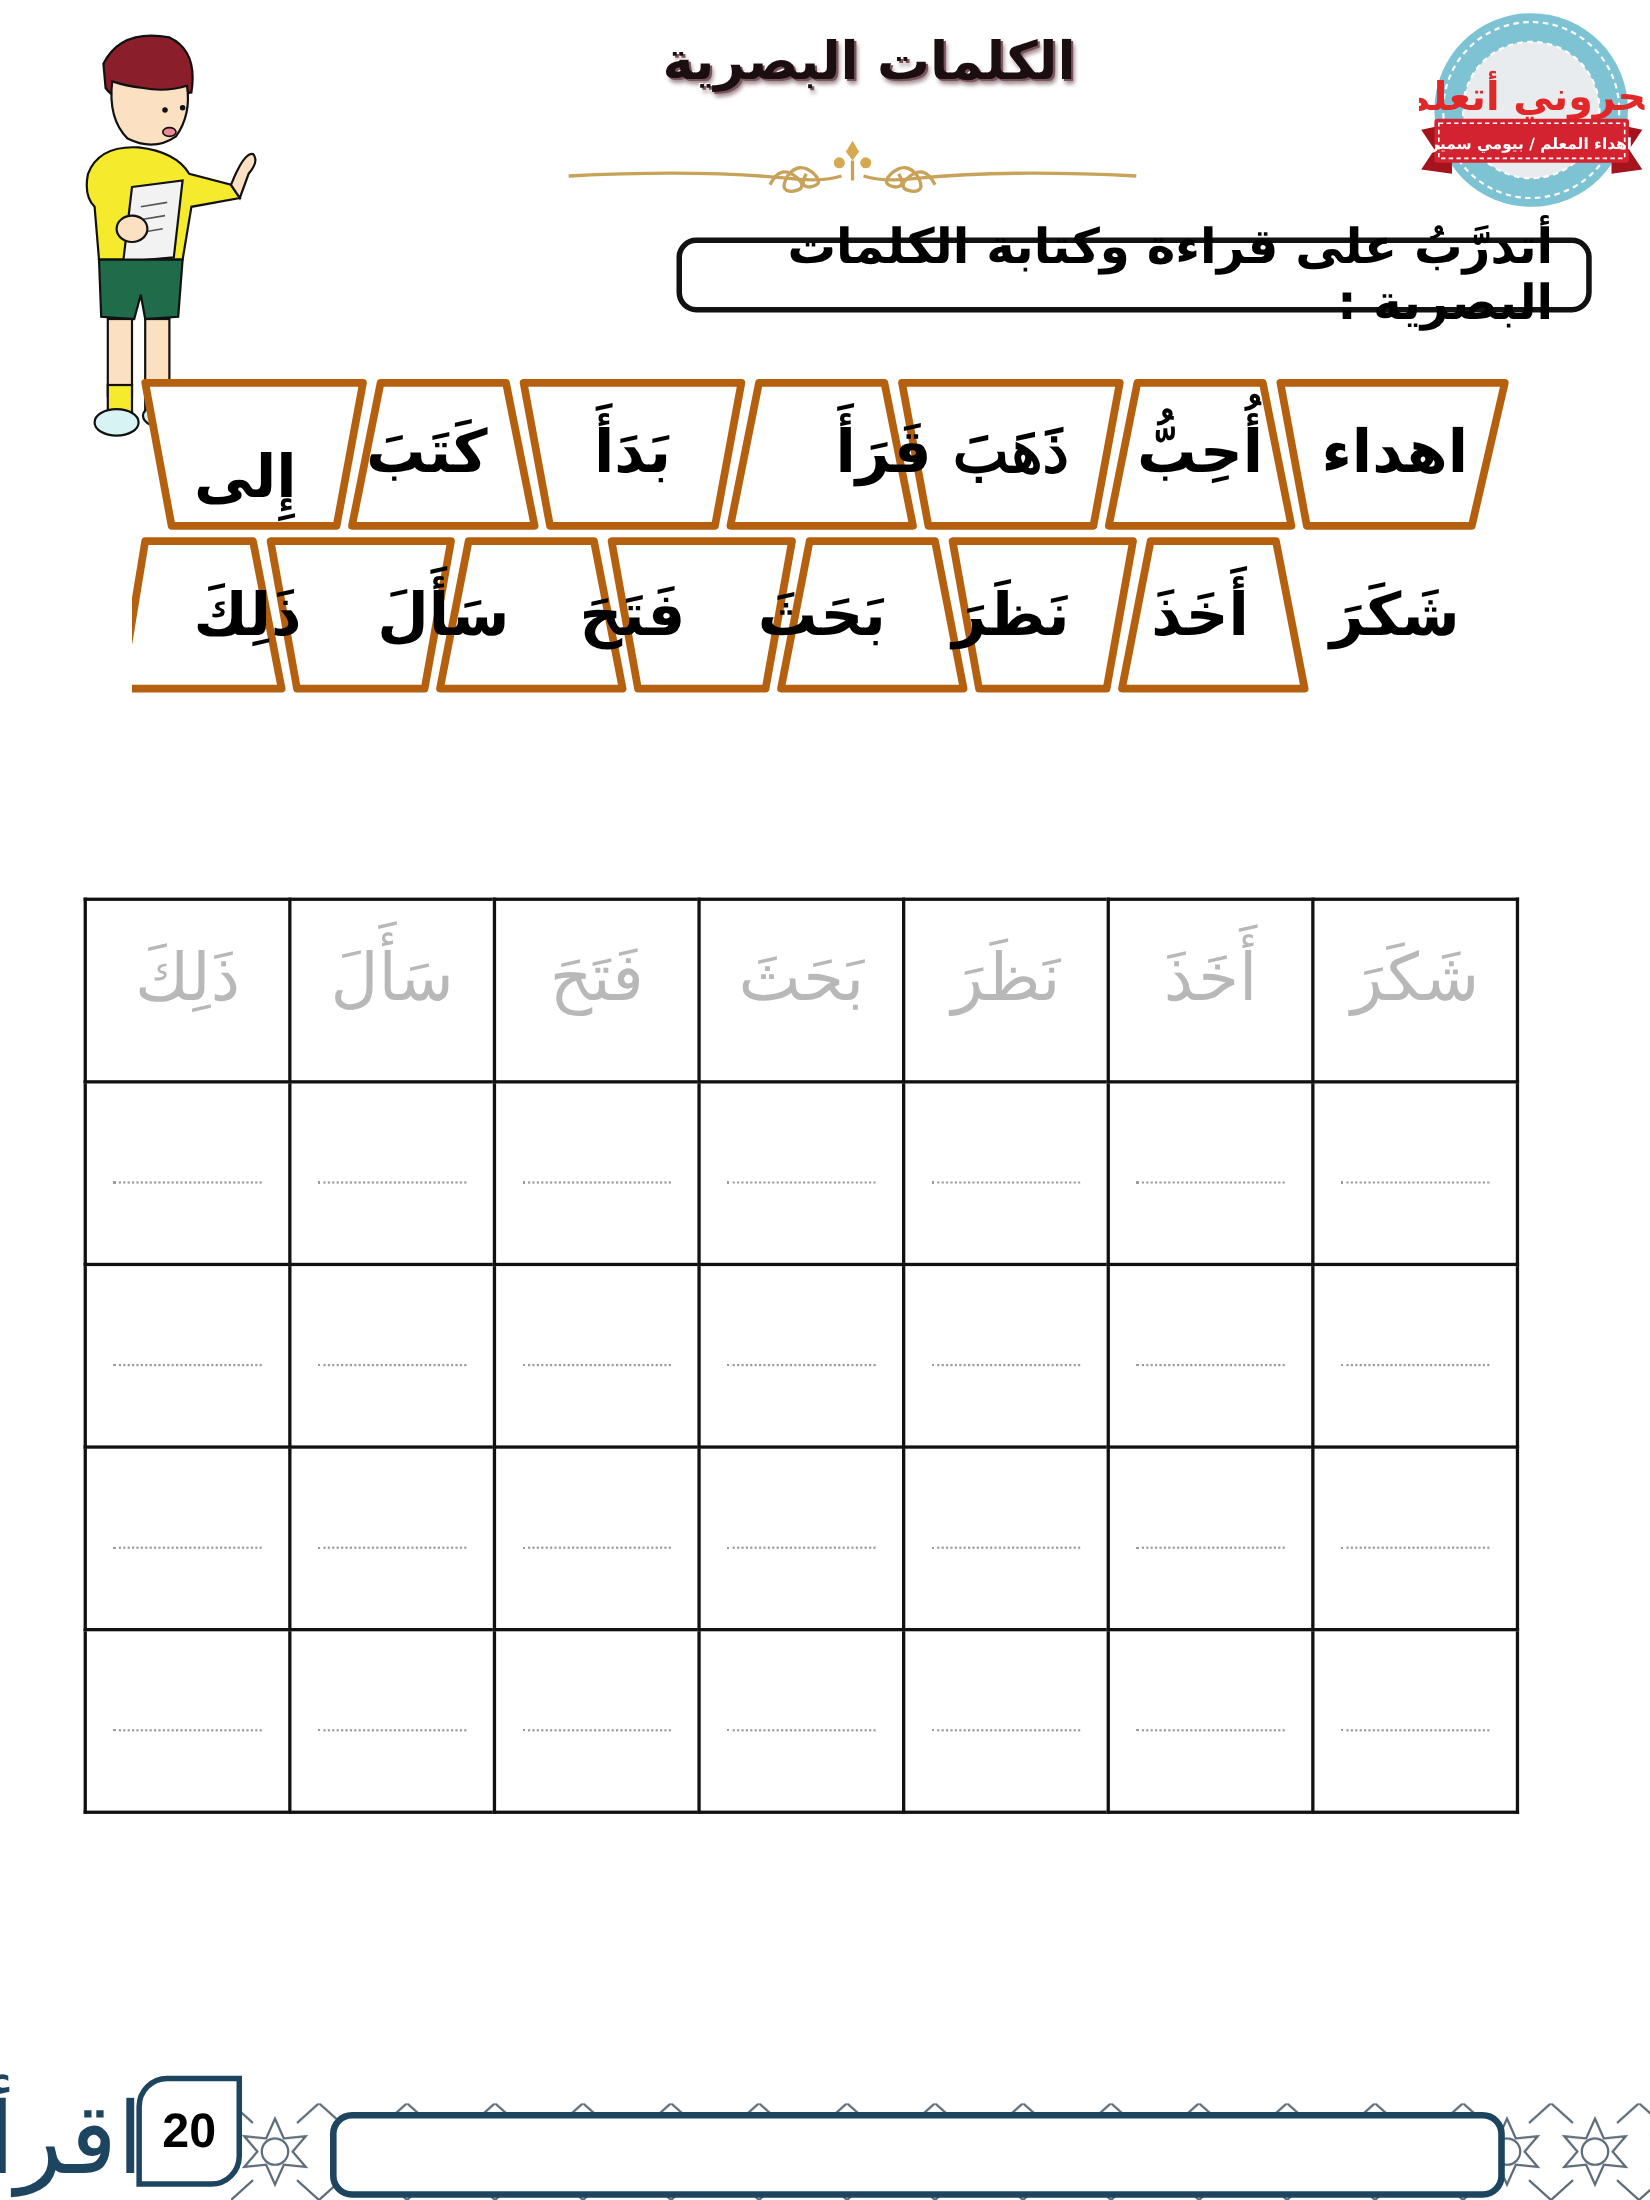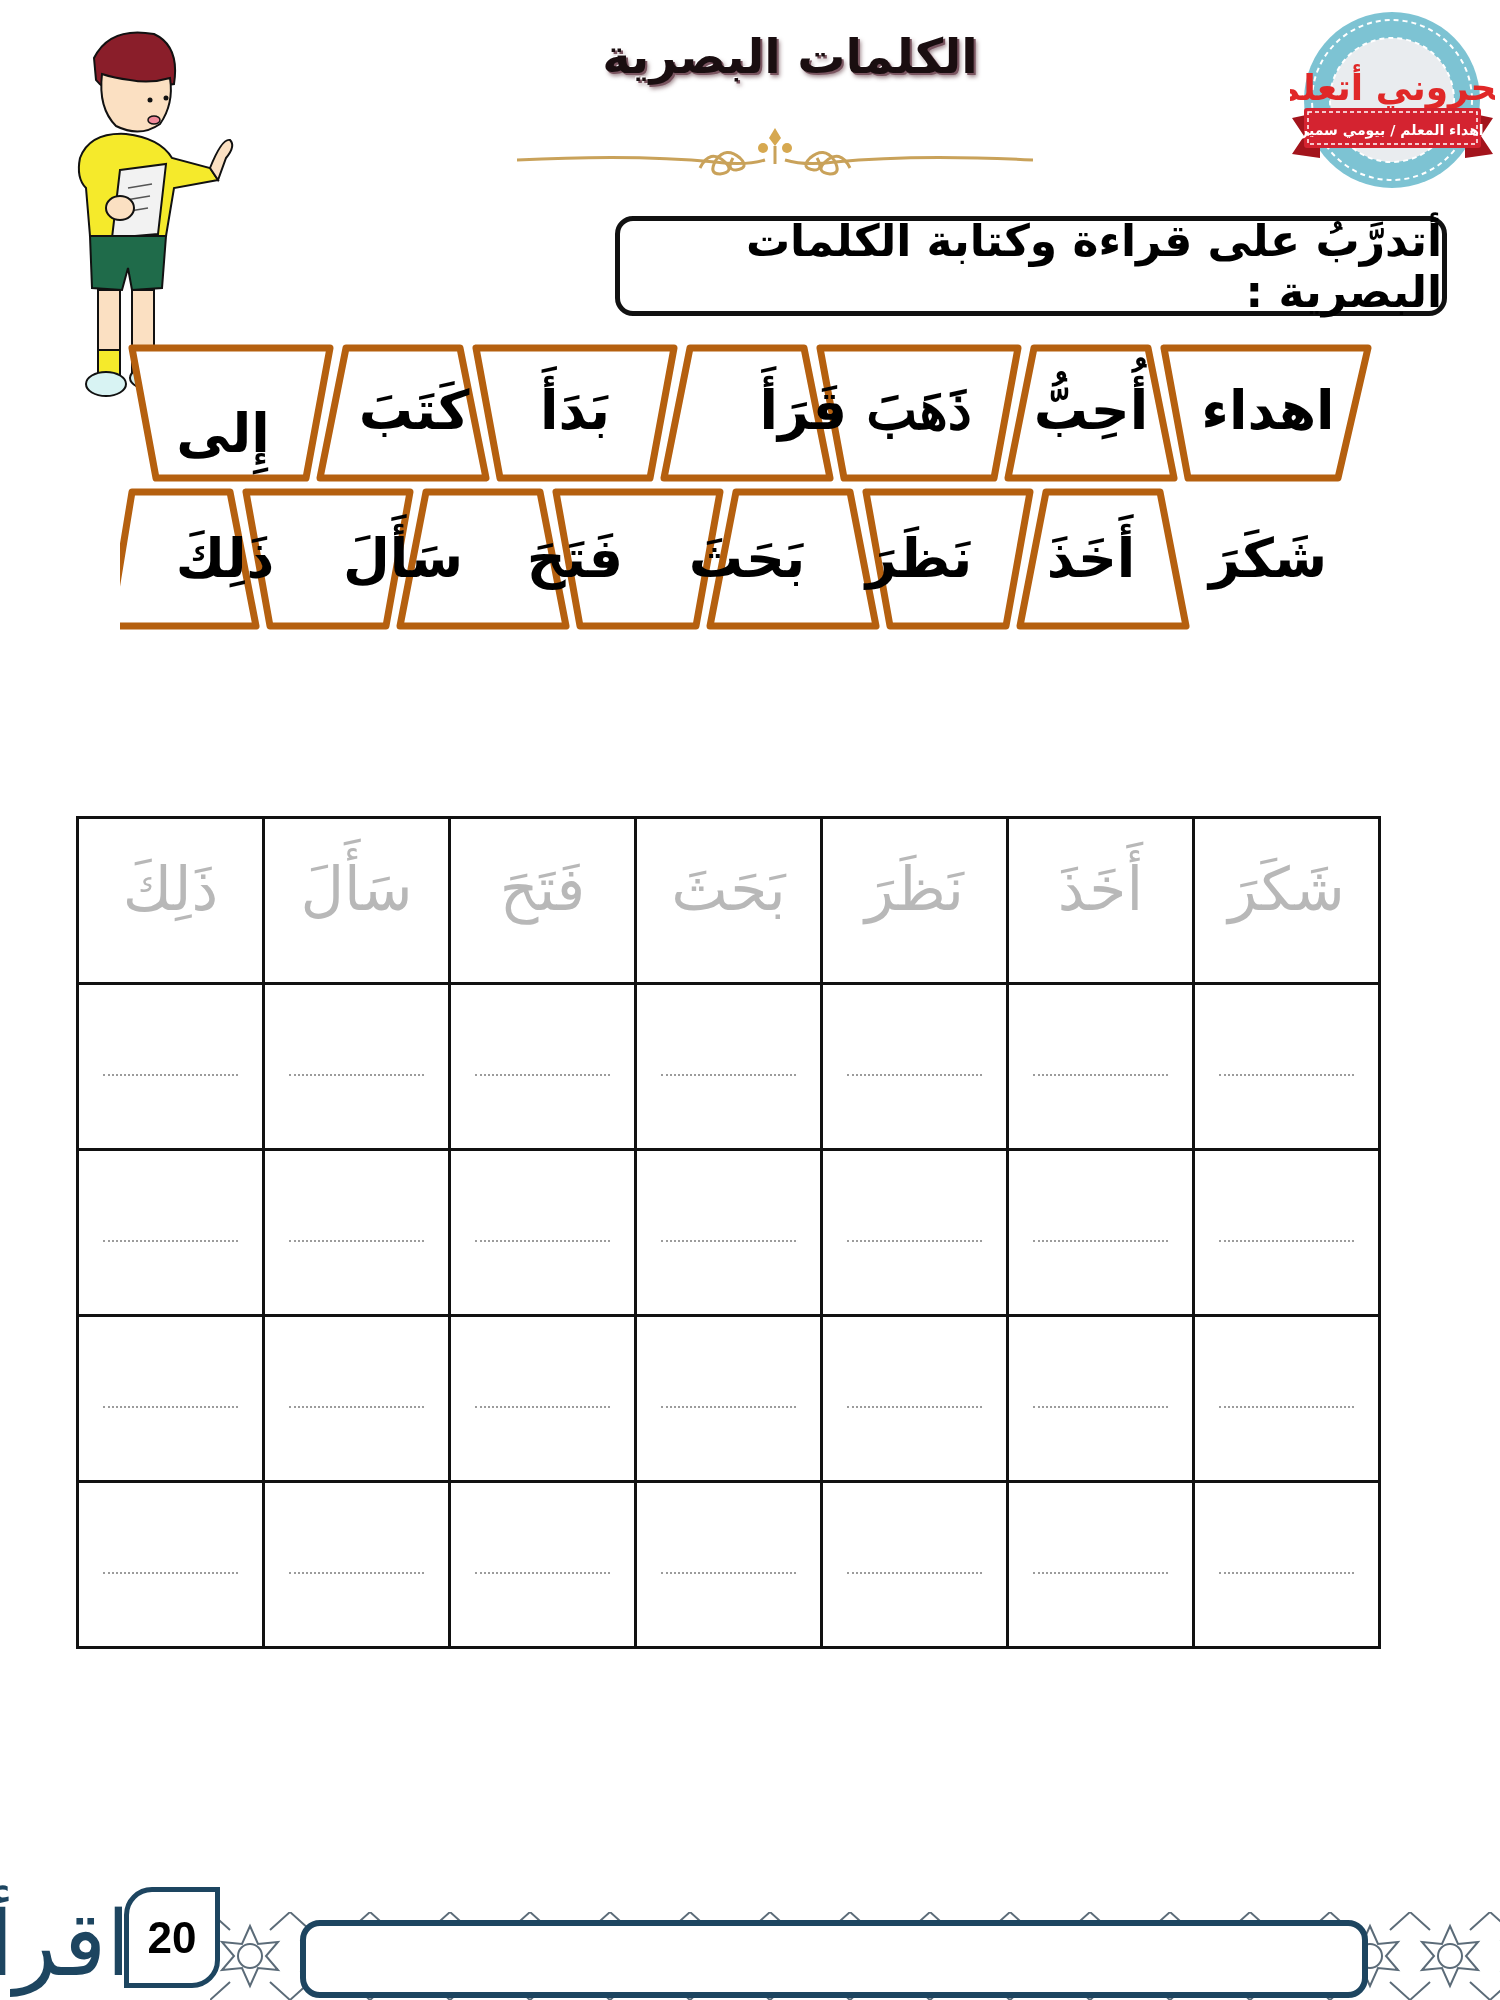--- a/index.html
+++ b/index.html
@@ -13,23 +13,23 @@
            text-shadow: 2px 2px 0 #7a5560, -1px -1px 0 #ffffff, 3px 4px 4px rgba(80,40,50,0.55); letter-spacing:1px; }
   #ornament { left:515px; top:120px; width:520px; height:70px; }
 
   
   #badge { left:1290px; top:8px; width:205px; height:190px; }
 
   
   #boy { left:50px; top:28px; width:200px; height:380px; }
 
   
-  #instruction { left:615px; top:216px; width:832px; height:100px; box-sizing:border-box;
+  #instruction { left:615px; top:216px; width:832px; height:68px; box-sizing:border-box;
                  border:5px solid #111; border-radius:18px; background:#fff;
-                 display:flex; align-items:center; justify-content:flex-start; direction:rtl; }
+                 display:flex; align-items:center; justify-content:flex-start; direction:rtl; padding-right:30px; }
   #instruction span { font-weight:bold; font-size:44px; color:#000; font-family:"DejaVu Sans", sans-serif; }
 
   
   #cards { left:120px; top:340px; width:1260px; height:300px; }
   .card-word { position:absolute; width:200px; margin-left:-100px; text-align:center; direction:rtl;
                font-weight:bold; font-size:54px; color:#000; line-height:1; font-family:"DejaVu Sans", sans-serif; }
 
   
   #practice-table { left:76px; top:816px; border-collapse:collapse; table-layout:fixed; direction:rtl; }
   #practice-table td { width:186px; height:166px; border:3px solid #111; padding:0; text-align:center; vertical-align:middle; box-sizing:border-box; }
@@ -131,21 +131,21 @@
     <polygon points="926,152 1040,152 1066,286 900,286"></polygon>
   </g>
 </svg>
 
 <div class="abs" style="left:120px; top:340px; width:1260px; height:300px;">
   <div class="card-word" style="left:1148px; top:44px;">اهداء</div>
   <div class="card-word" style="left:971px; top:44px;">أُحِبُّ</div>
   <div class="card-word" style="left:799px; top:44px;font-family:Liberation Serif, serif;">ذَهَبَ</div>
   <div class="card-word" style="left:627px; top:44px;text-align:right;">قَرَأَ</div>
   <div class="card-word" style="left:455px; top:44px;">بَدَأَ</div>
-  <div class="card-word" style="left:294px; top:44px;">كَتَبَ</div>
+  <div class="card-word" style="left:268px; top:44px;">كَتَبَ</div>
   <div class="card-word" style="left:103px; top:44px;margin-top:23px;">إِلى</div>
 
   <div class="card-word" style="left:1148px; top:192px;">شَكَرَ</div>
   <div class="card-word" style="left:971px; top:192px;">أَخَذَ</div>
   <div class="card-word" style="left:799px; top:192px;">نَظَرَ</div>
   <div class="card-word" style="left:627px; top:192px;">بَحَثَ</div>
   <div class="card-word" style="left:455px; top:192px;">فَتَحَ</div>
   <div class="card-word" style="left:283px; top:192px;">سَأَلَ</div>
   <div class="card-word" style="left:105px; top:192px;">ذَلِكَ</div>
 </div>

